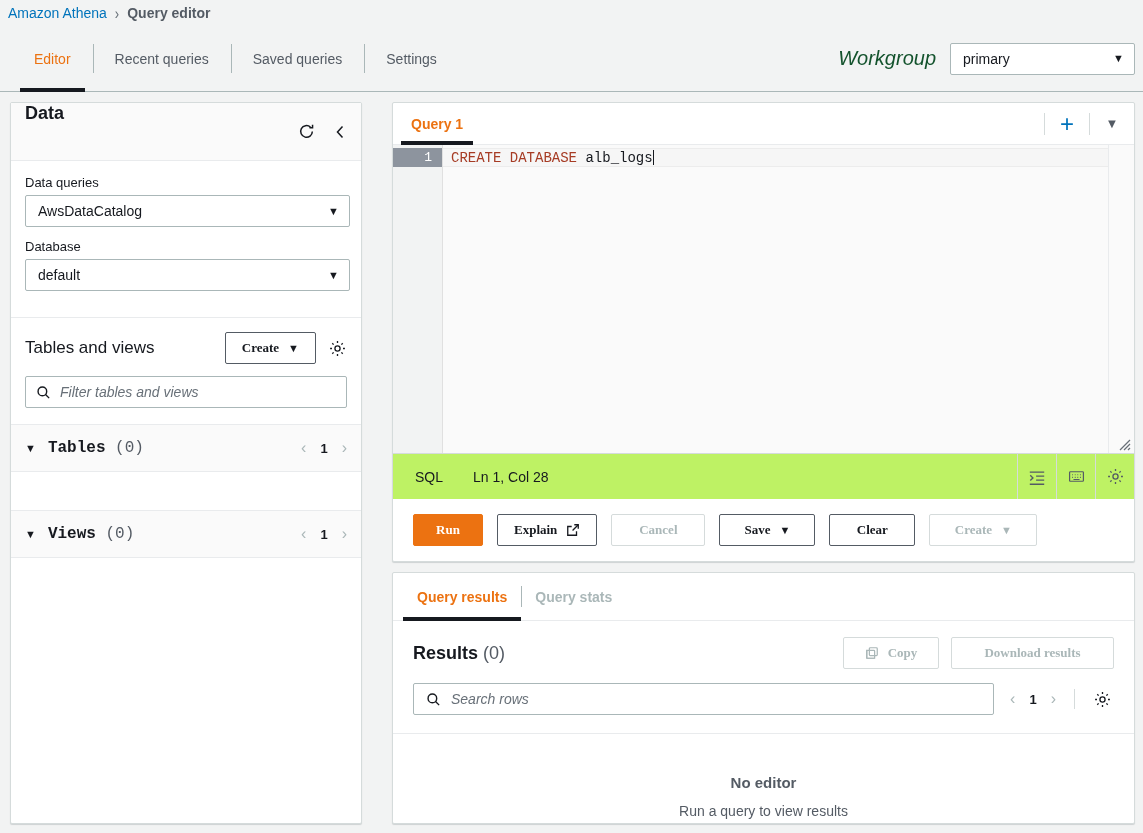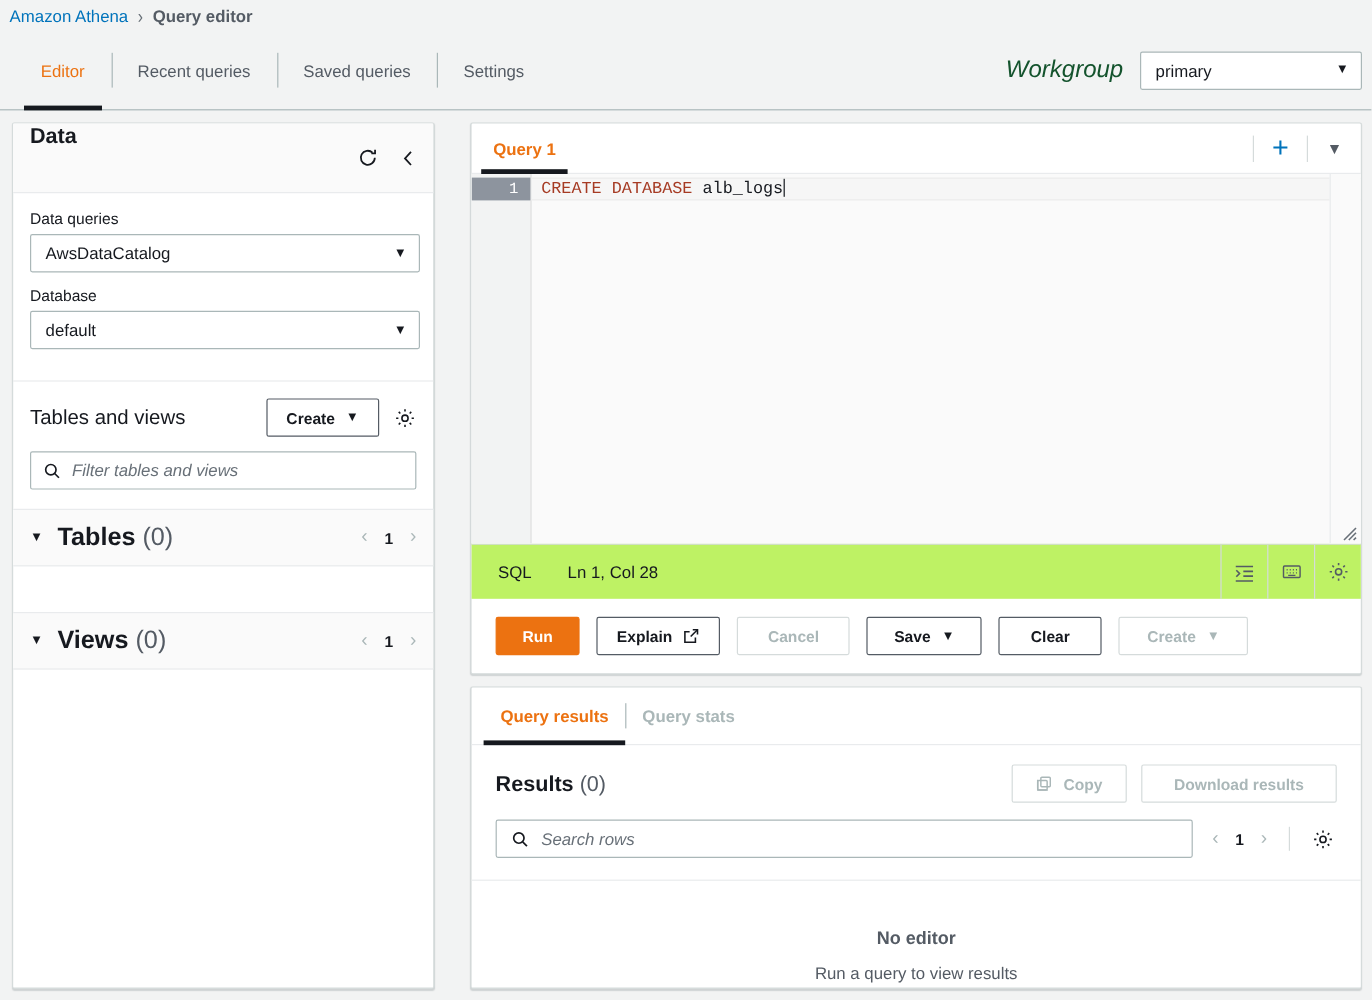--- a/index.html
+++ b/index.html
@@ -124,21 +124,21 @@
     border-radius: 2px;
     background: #fff;
     color: #16191f;
     font-size: 13px; font-weight: 700;
     height: 32px;
     padding: 0 16px;
     display: inline-flex; align-items: center; justify-content: center;
     gap: 9px;
     cursor: pointer;
     white-space: nowrap;
-    font-family: Liberation Sans, sans-serif;
+    font-family: Liberation Serif, serif;
   }
   .btn.disabled {
     border-color: #d5dbdb; color: #aab7b8; cursor: default;
   }
   .btn.primary {
     background: #ec7211; border-color: #ec7211; color: #fff;
   }
 
   .search-box {
     margin: 12px 14px 0 14px;
@@ -157,21 +157,21 @@
     justify-content: space-between;
     padding: 0 14px;
     border-top: 1px solid #e9ebed;
     border-bottom: 1px solid #e9ebed;
     background: #fafafa;
     margin-top: 16px;
   }
   .grouprow.views { margin-top: 38px; }
   .group-left { display: flex; align-items: center; gap: 12px; }
   .group-caret { color: #16191f; font-size: 11px; cursor: pointer; }
-  .group-name { font-size: 21px; font-weight: 700; color: #16191f; }
+  .group-name { font-size: 16px; font-weight: 700; color: #16191f; font-family: Liberation Mono, monospace; }
   .group-count { font-weight: 400; color: #545b64; }
   .pager { display: flex; align-items: center; gap: 14px; }
   .pg-arrow { color: #aab7b8; font-size: 16px; cursor: pointer; }
   .pg-num { font-size: 13px; font-weight: 700; color: #16191f; }
 
   
   .panel-right {
     flex: 1;
     margin-left: 10px;
     display: flex; flex-direction: column;

